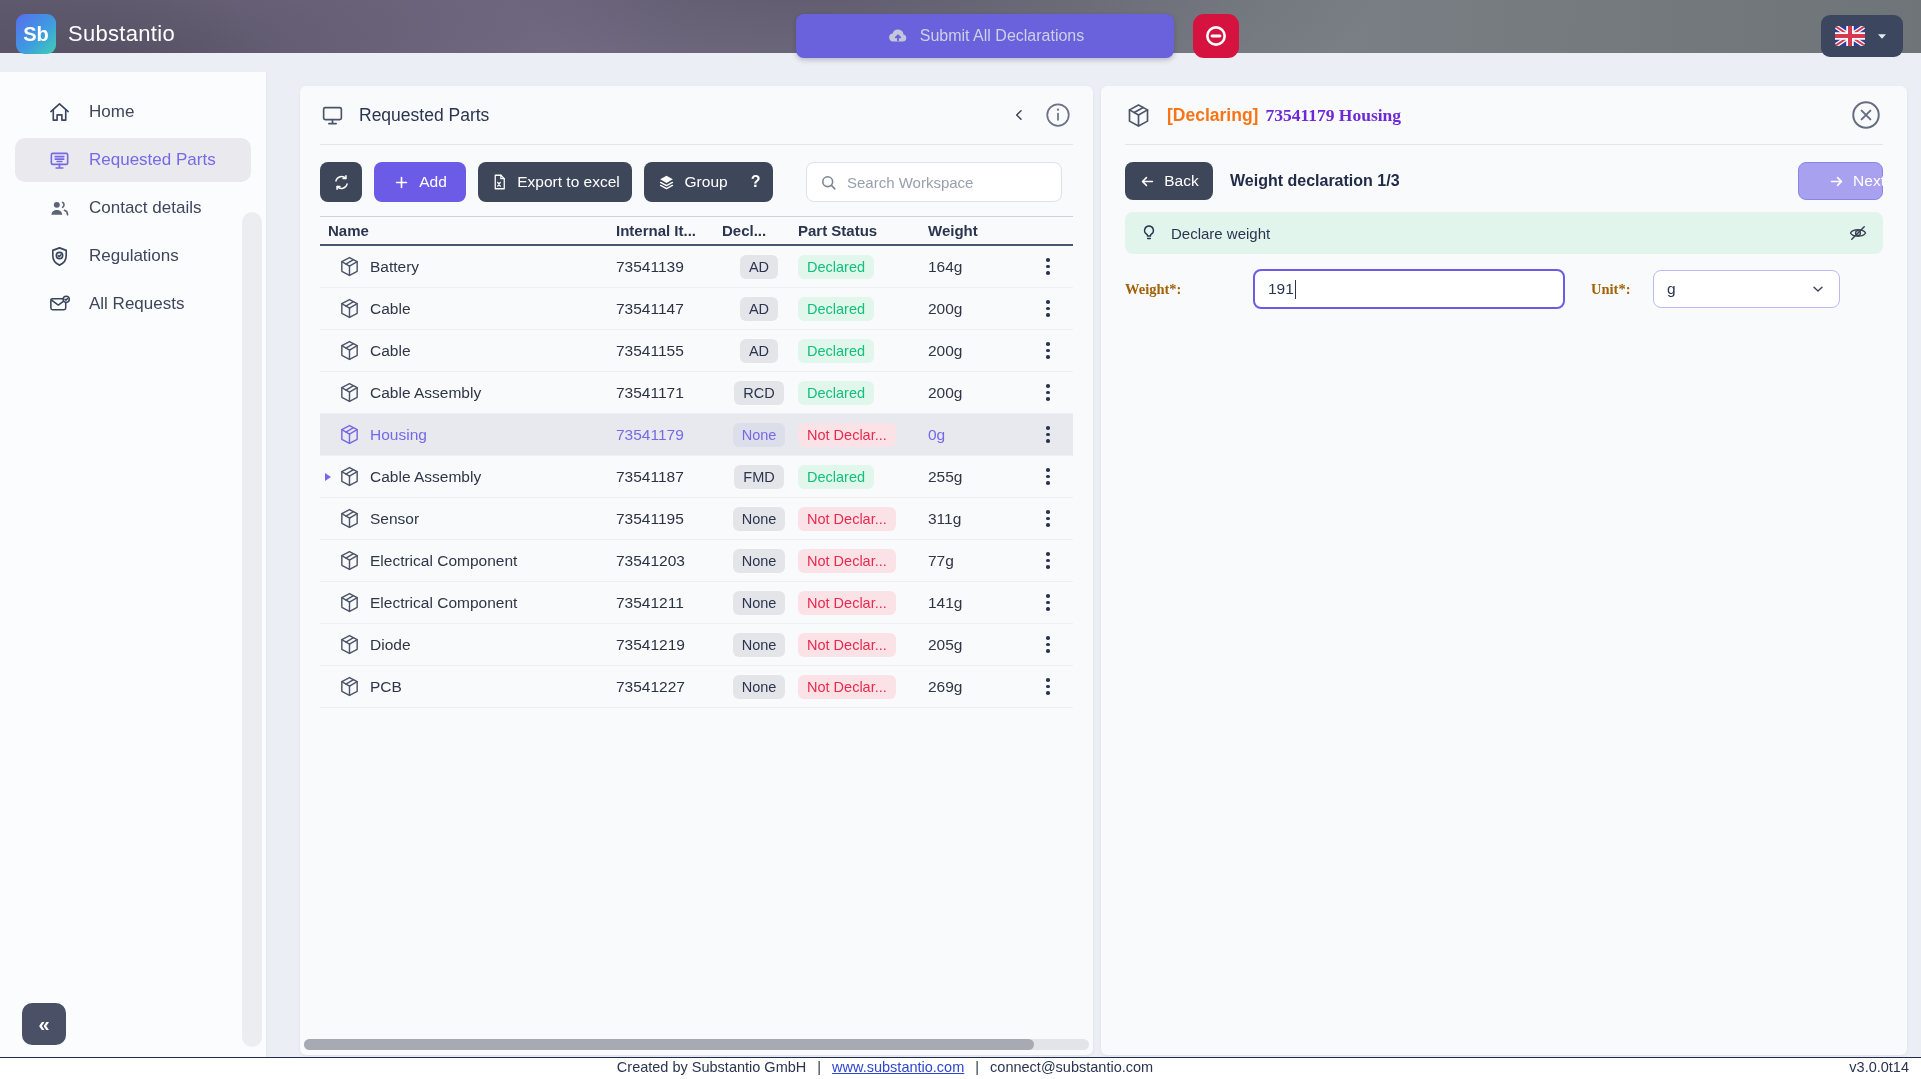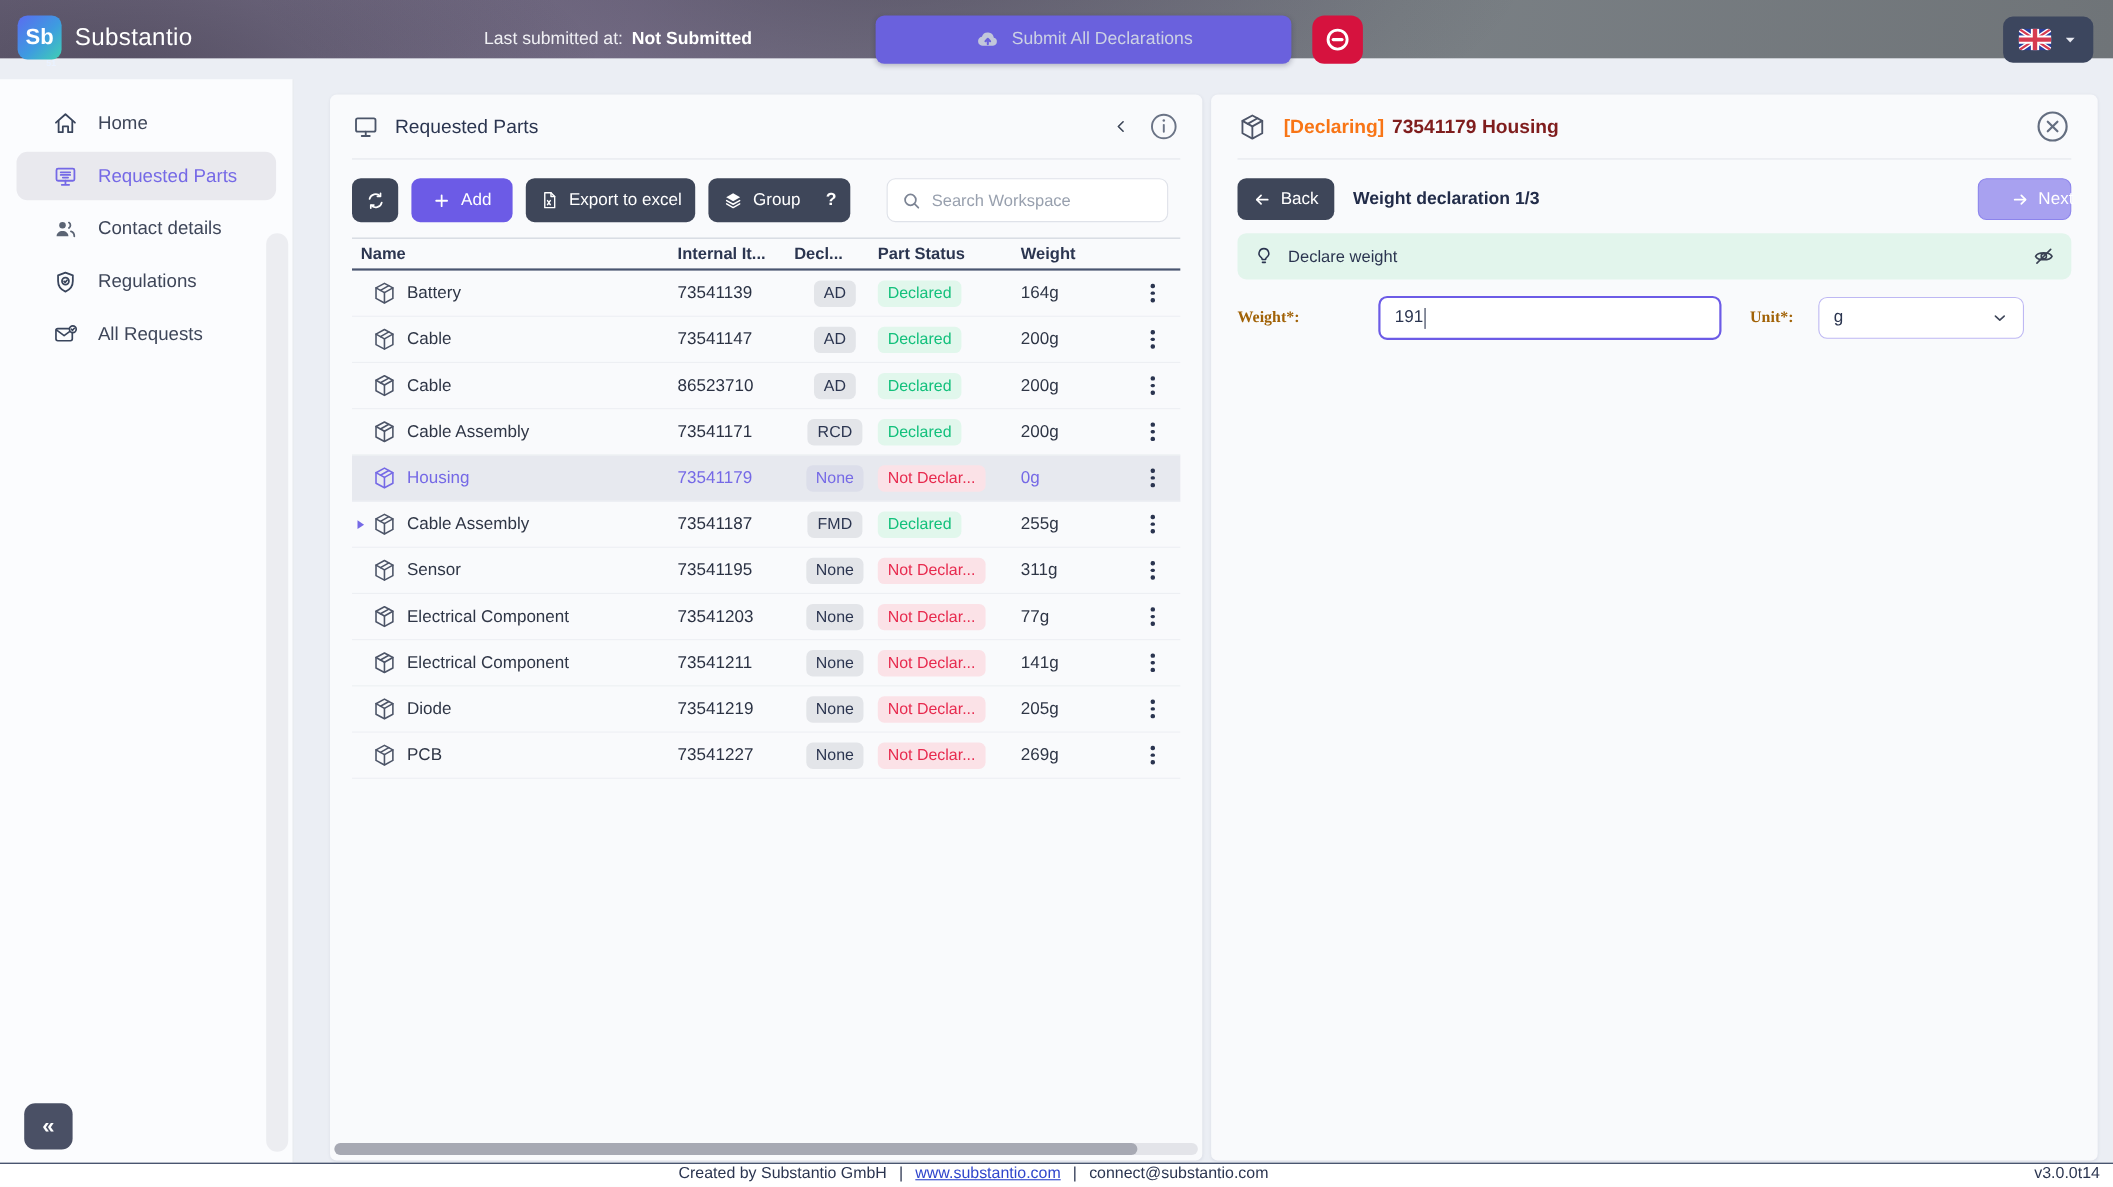--- a/index.html
+++ b/index.html
@@ -105,21 +105,21 @@
   .trow.selected .cube{ color:var(--selected,#7569e6); }
   .trow.selected .decl-badge{ background:#dcdeea; color:var(--selected,#7569e6); }
 
   .hscroll{ position:absolute; left:4px; right:4px; bottom:5px; height:11px; background:#e3e4e9; border-radius:6px; }
   .hscroll .thumb{ position:absolute; left:0; top:0; bottom:0; width:93%; background:#a7a9b3; border-radius:6px; }
 
   
   .detail-panel .panel-head{ margin:0 24px; }
   .cube-lg{ width:27px; height:27px; color:#4d5568; }
   .decl-prefix{ color:var(--orange,#f87516); font-weight:700; font-size:17.5px; margin-left:15px; }
-  .decl-title{ color:#7f1d1d; font-weight:700; font-size:17.5px; margin-left:7px; }
+  .decl-title{ color:#6d28d9; font-weight:700; font-size:17.5px; margin-left:7px;font-family:Liberation Serif, serif; }
   .close-btn{ margin-left:auto; width:34px; height:34px; color:#646e80; background:none; border:none; cursor:pointer; padding:0; }
 
   .wizard{ display:flex; align-items:center; margin:17px 24px 0 24px; }
   .back-btn{ width:88px; height:38px; border:none; border-radius:8px; background:var(--dark-button,#3e4659);
     color:#fff; font-size:15.5px; display:flex; align-items:center; justify-content:center; gap:8px; cursor:pointer; font-family:inherit; }
   .step-title{ font-size:16px; font-weight:700; color:#222c49; margin-left:17px; }
   .next-btn{ margin-left:auto; width:85px; height:38px; border:1px solid #8c84ec; border-radius:8px;
     background:#a8a1f0; color:#fff; font-size:15.5px; display:flex; align-items:center; justify-content:center; gap:8px; cursor:pointer; font-family:inherit;padding-left:32px; }
 
   .hint{ margin:12px 24px 0 24px; height:42px; background:var(--hint-bg,#e2f5ec); border-radius:8px;
@@ -150,24 +150,20 @@
 </head>
 <body>
 
 <header class="topbar">
   <div class="brand">
     <div class="logo">
       <span class="logo-sym">Sb</span>
       <span class="logo-sup">51</span>
     </div>
     <span class="brand-name">Substantio</span>
-  </div>
-  <div class="lastsub">
-    <span>Last submitted at:</span>
-    <b>Not Submitted</b>
   </div>
   <button class="submit-btn">
     <span>
       <svg width="24" height="24" viewBox="0 0 24 24">
           <path d="M7.8 17.5h9a3.6 3.6 0 0 0 .7-7.1 5.6 5.6 0 0 0-10.9-.9A3.4 3.4 0 0 0 7.8 17.5z" fill="#c2c7da"></path>
           <path d="M12 16.2v-4.6M9.9 13.4 12 11.3l2.1 2.1" fill="none" stroke="#6a61dd" stroke-width="1.9" stroke-linecap="round" stroke-linejoin="round"></path>
         </svg>
     </span>
     <span>Submit All Declarations</span>
   </button>
@@ -415,21 +411,21 @@
       <span class="cube">
         <svg width="23" height="23" viewBox="0 0 24 24" fill="none" stroke="currentColor" stroke-width="1.5" stroke-linecap="round" stroke-linejoin="round">
                   <path d="M12 2.7 20 7v10l-8 4.3L4 17V7z"></path>
                   <path d="M4 7l8 4.5L20 7"></path>
                   <path d="M12 11.5V21"></path>
                   <path d="M16.2 4.9 8.2 9.4"></path>
                 </svg>
       </span>
       <span class="pname">Cable</span>
     </div>
-    <div class="c id-c">86523710</div>
+    <div class="c id-c">73541155</div>
     <div class="c decl-c">
               <span class="badge decl-badge">AD</span>
             </div>
     <div class="c status-c"><span class="badge status-badge declared">Declared</span></div>
     <div class="c weight-c">200g</div>
     <div class="c kebab-c">
               <span class="kebab">
                 <i></i>
                 <i></i>
                 <i></i>

